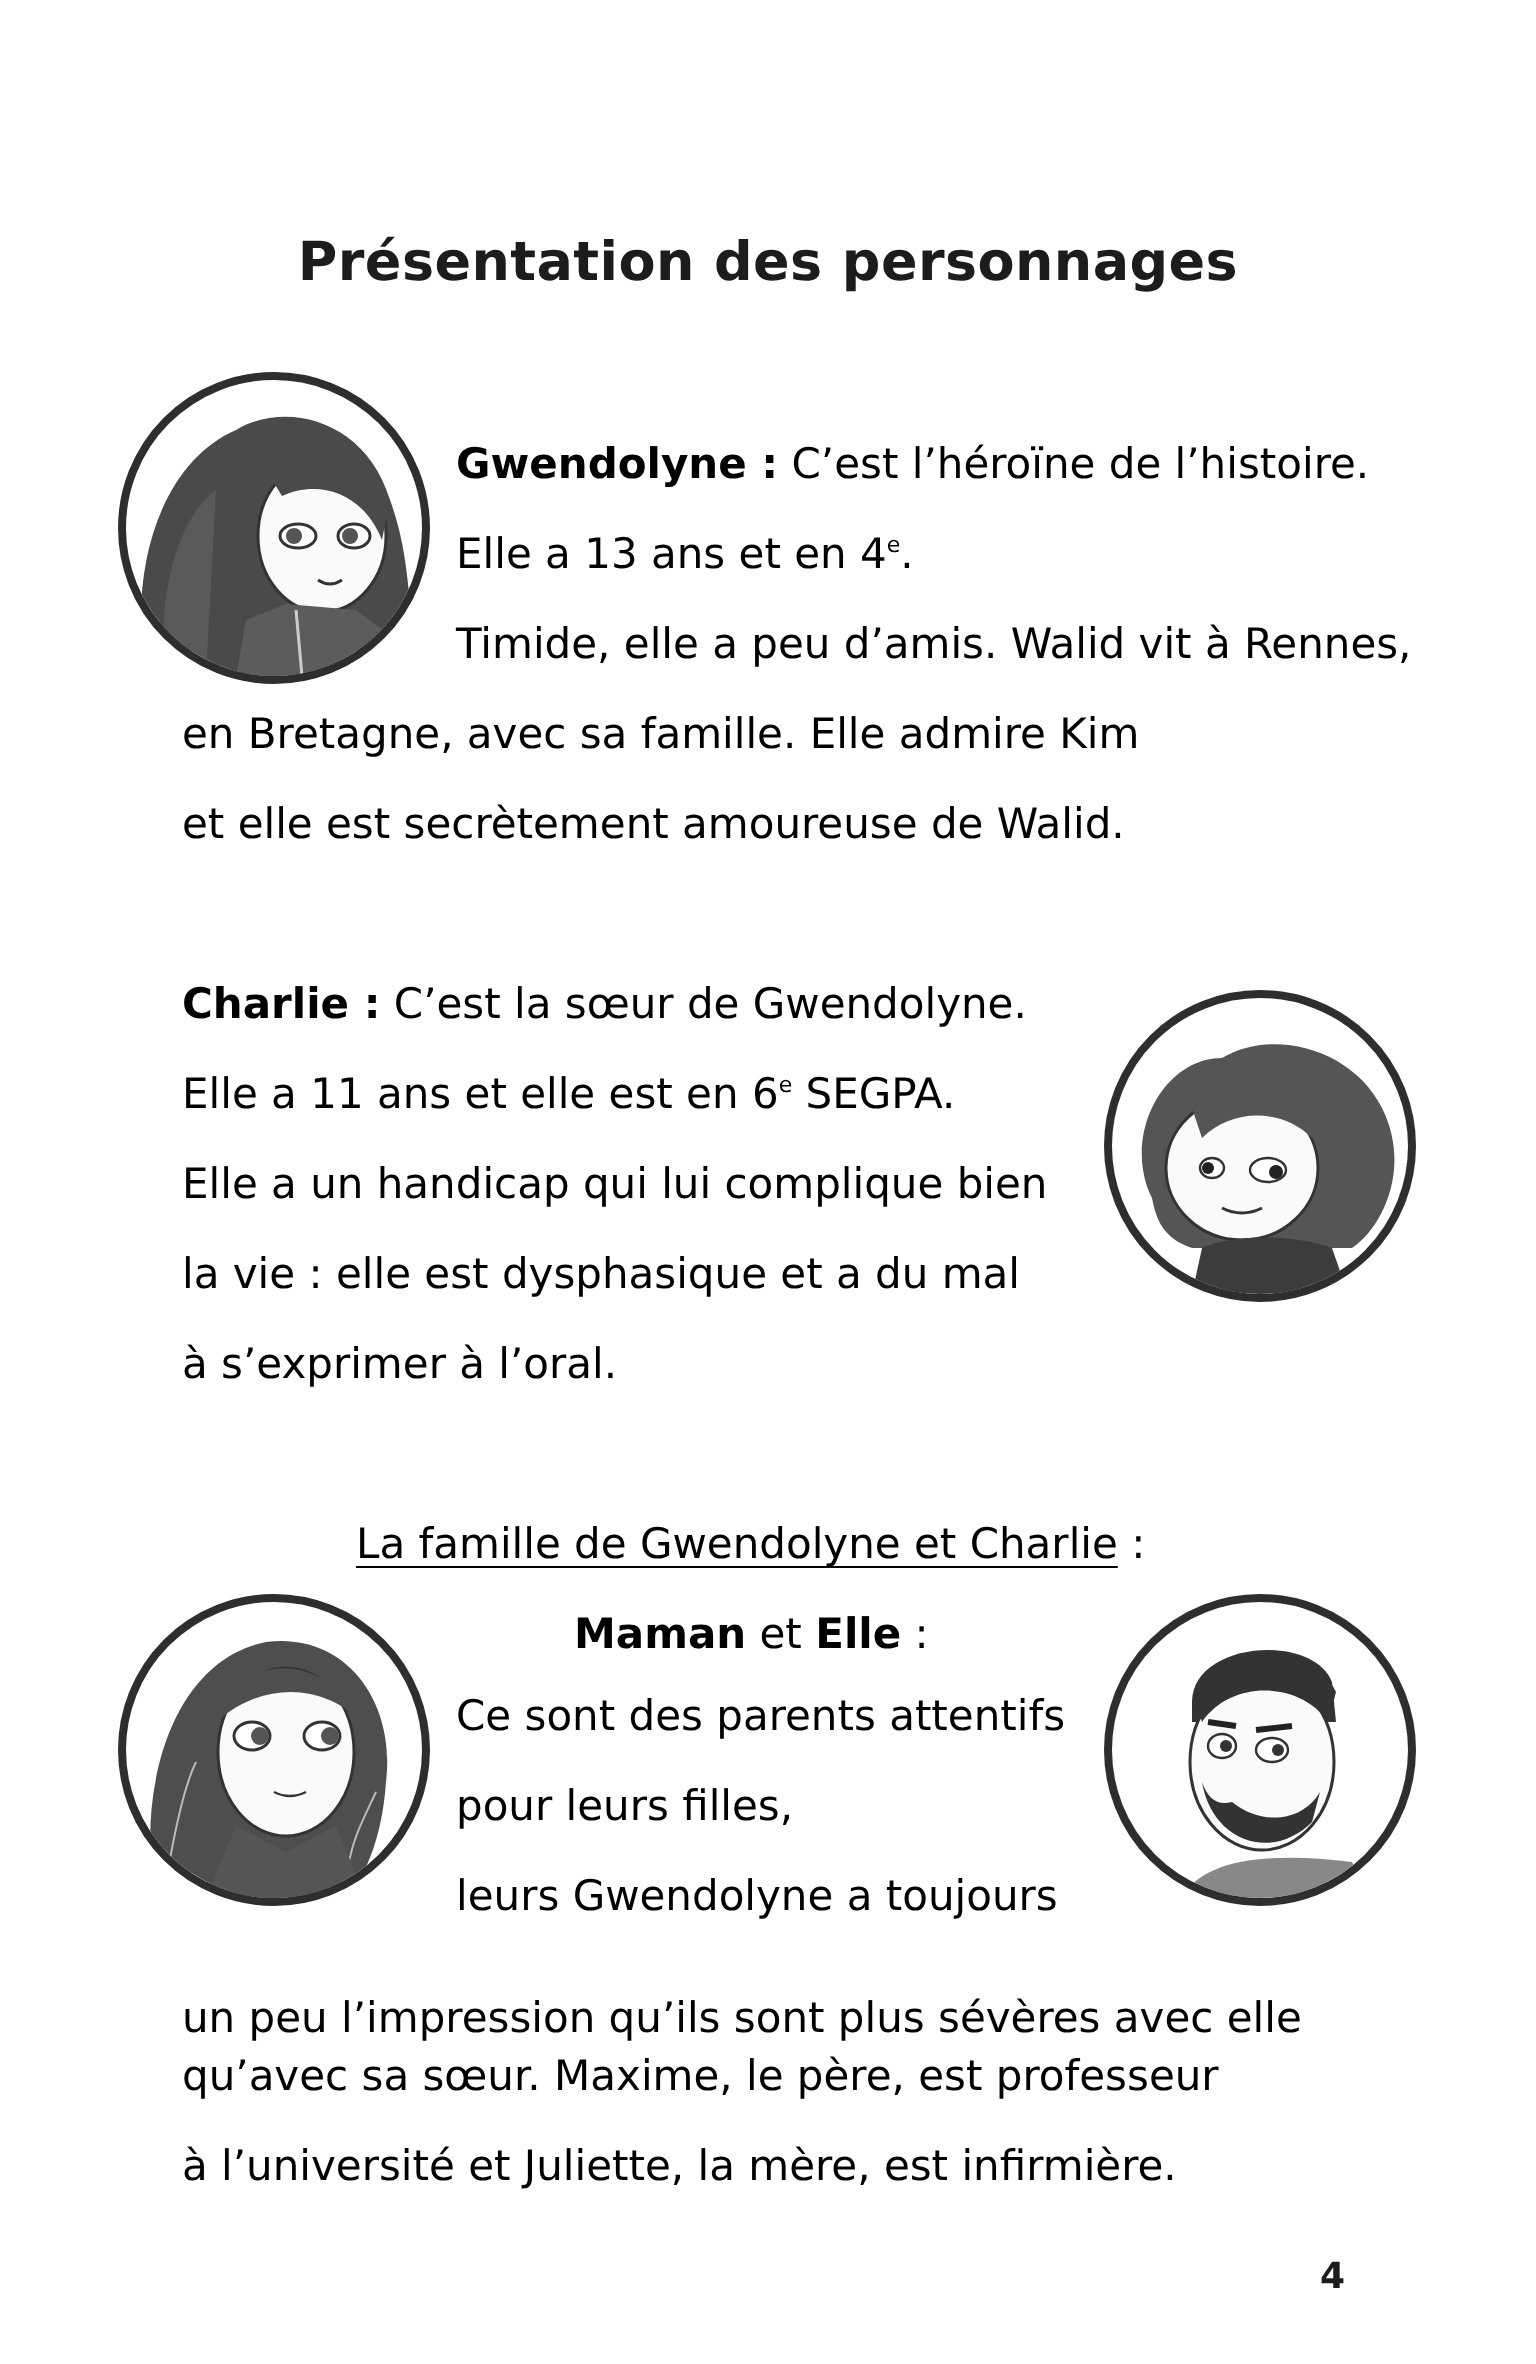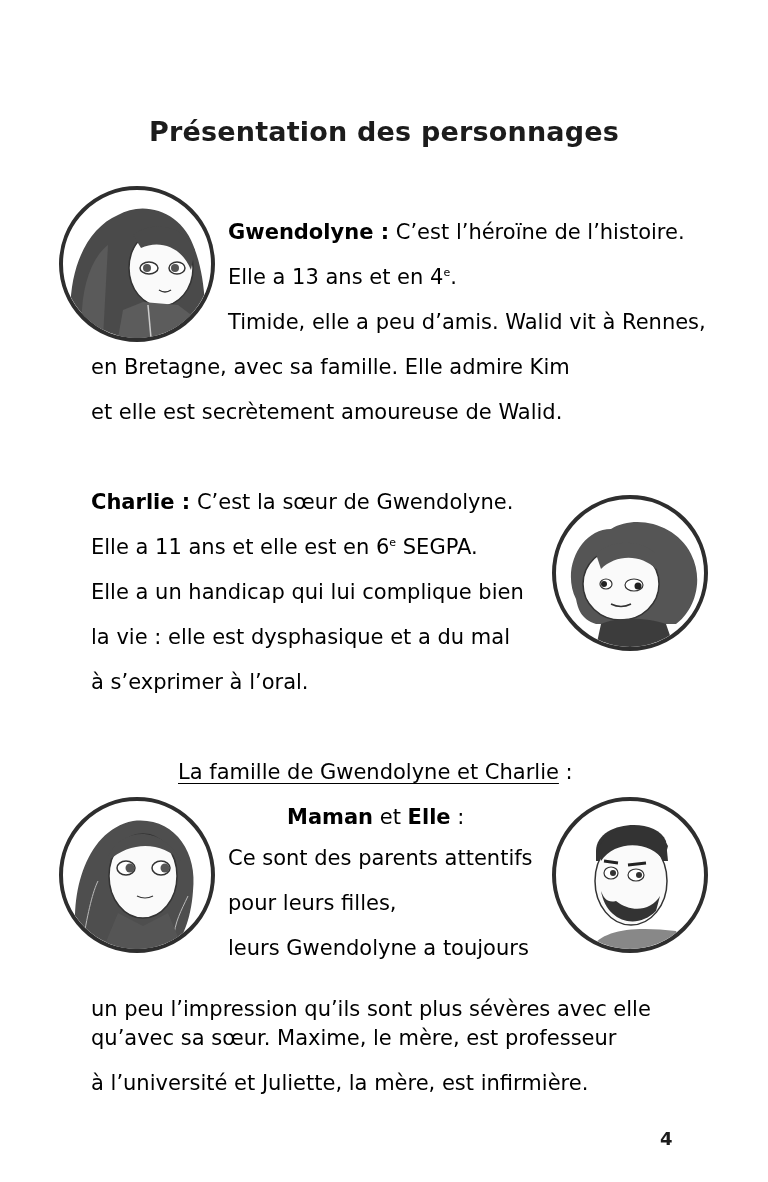--- a/index.html
+++ b/index.html
@@ -106,16 +106,16 @@
     <circle cx="83" cy="74" r="3" fill="#333"></circle>
     <path d="M48,60 L62,62 M72,64 L90,62" stroke="#222" stroke-width="3"></path>
     <path d="M35,148 C45,128 80,125 120,130 L130,148 Z" fill="#888"></path>
   </svg>
 </div>
 
 <div class="line" style="left:228px; top:844px;">Ce sont des parents attentifs</div>
 <div class="line" style="left:228px; top:889px;">pour leurs filles,</div>
 <div class="line" style="left:228px; top:934px;">leurs Gwendolyne a toujours</div>
 <div class="line" style="left:91px; top:979px;margin-top:16px;">un peu l’impression qu’ils sont plus sévères avec elle</div>
-<div class="line" style="left:91px; top:1024px;">qu’avec sa sœur. Maxime, le mère, est professeur</div>
+<div class="line" style="left:91px; top:1024px;">qu’avec sa sœur. Maxime, le père, est professeur</div>
 <div class="line" style="left:91px; top:1069px;">à l’université et Juliette, la mère, est infirmière.</div>
 
 <div class="page-num">4</div>
 
 </body></html>

